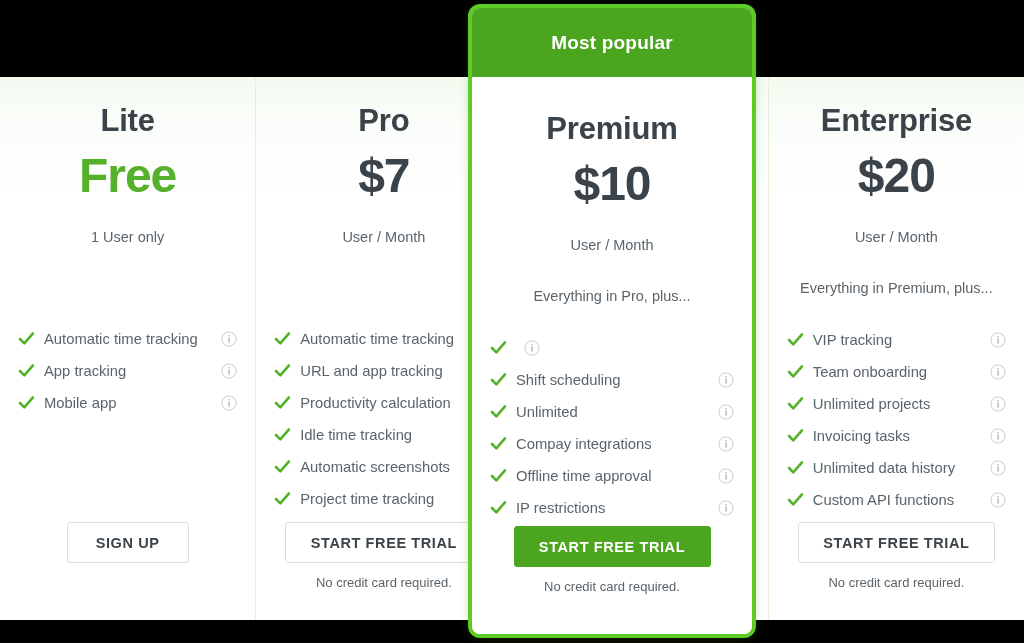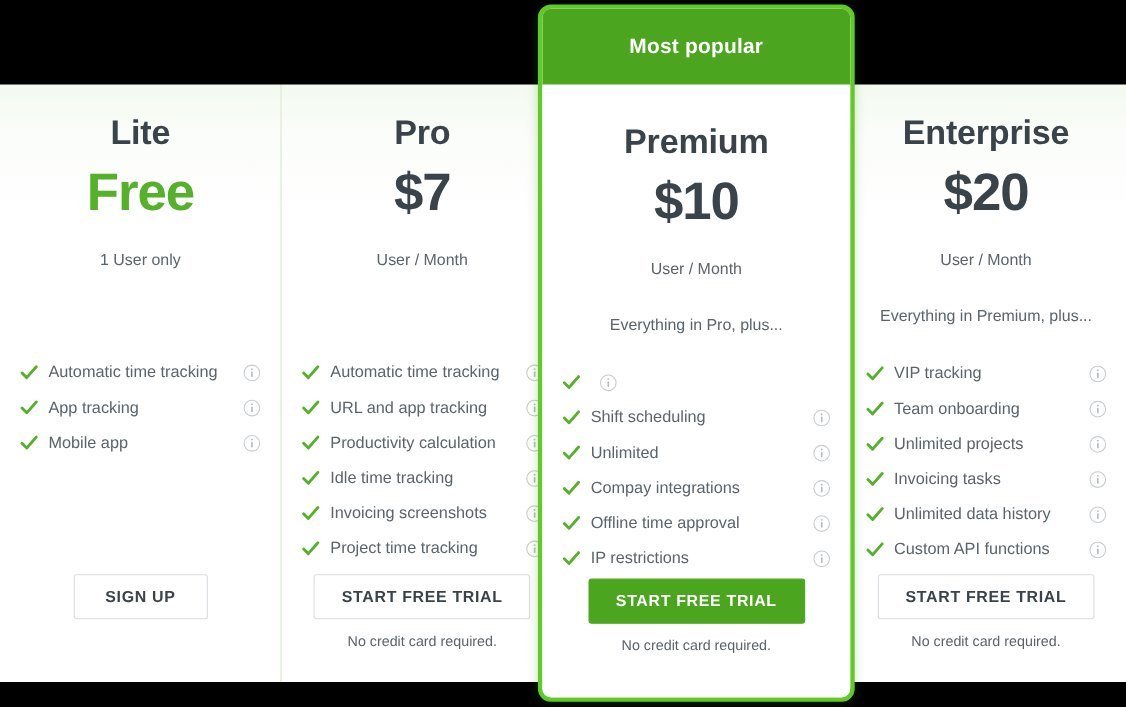--- a/index.html
+++ b/index.html
@@ -22,21 +22,21 @@
   }
 
   
   .cards-row {
     position: absolute;
     left: 0;
     top: 77px;
     width: 1024px;
     height: 543px;
     display: flex;
-    background: #e5e5e5;
+    background: #fdba74;
   }
 
   .card {
     position: relative;
     flex: 1 1 0;
     background: linear-gradient(180deg, #f4faf0 0%, #fbfdfa 9%, #ffffff 22%);
     box-sizing: border-box;
     padding: 0;
   }
   .card + .card {
@@ -164,21 +164,21 @@
     color: #5b646b;
     line-height: 1;
     height: 14px;
   }
   .cta-note.empty { visibility: hidden; }
   .cta-spacer { height: 30px; }
 
   
   .featured-card {
     position: absolute;
-    left: 489px;
+    left: 468px;
     top: 4px;
     width: 288px;
     height: 634px;
     border: 4px solid #5ecb26;
     border-radius: 12px;
     background: #ffffff;
     box-sizing: border-box;
     box-shadow: 0 2px 10px rgba(60, 140, 20, 0.22);
     overflow: hidden;
     display: flex;
@@ -311,21 +311,21 @@
             <svg class="info-icon" viewBox="0 0 16 16">
                 <circle cx="8" cy="8" r="7.1" fill="none" stroke="#c8cdd1" stroke-width="1"></circle>
                 <circle cx="8" cy="4.6" r="0.85" fill="#b6bcc1"></circle>
                 <rect x="7.3" y="6.6" width="1.5" height="5.2" rx="0.7" fill="#b6bcc1"></rect>
               </svg>
           </li>
           <li class="feature">
             <svg class="check-icon" viewBox="0 0 17 17">
                 <path d="M2 9 L6.3 13.3 L15 3.4" fill="none" stroke="#55b12a" stroke-width="2.6" stroke-linecap="round" stroke-linejoin="round"></path>
               </svg>
-            <span class="feature-label">Invoicing screenshots</span>
+            <span class="feature-label">Automatic screenshots</span>
             <svg class="info-icon" viewBox="0 0 16 16">
                 <circle cx="8" cy="8" r="7.1" fill="none" stroke="#c8cdd1" stroke-width="1"></circle>
                 <circle cx="8" cy="4.6" r="0.85" fill="#b6bcc1"></circle>
                 <rect x="7.3" y="6.6" width="1.5" height="5.2" rx="0.7" fill="#b6bcc1"></rect>
               </svg>
           </li>
           <li class="feature">
             <svg class="check-icon" viewBox="0 0 17 17">
                 <path d="M2 9 L6.3 13.3 L15 3.4" fill="none" stroke="#55b12a" stroke-width="2.6" stroke-linecap="round" stroke-linejoin="round"></path>
               </svg>

